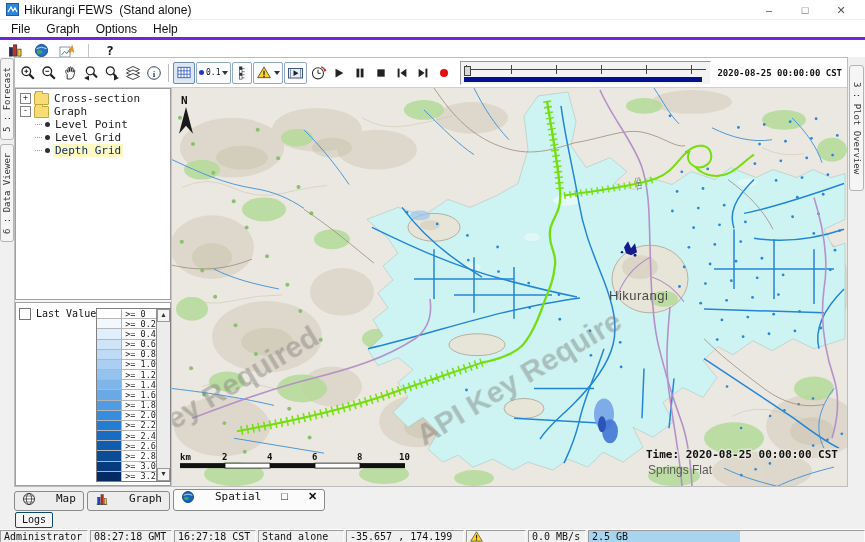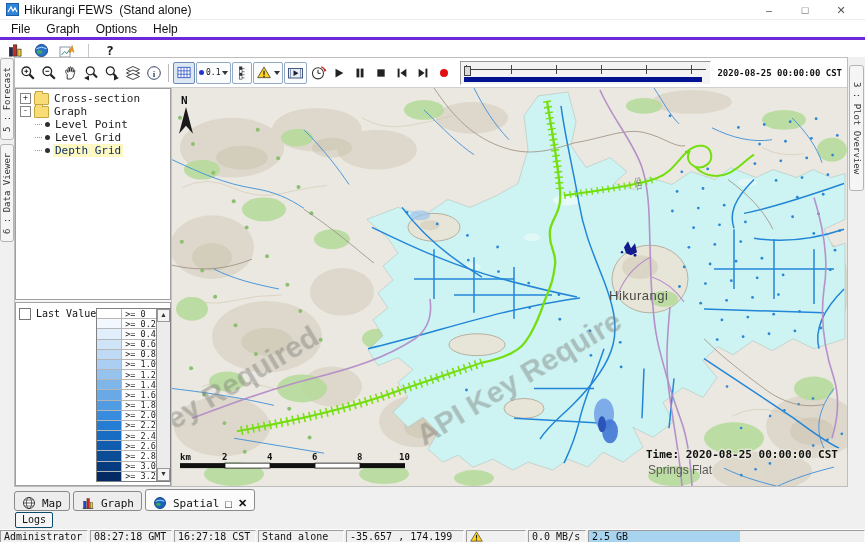--- a/index.html
+++ b/index.html
@@ -61,21 +61,21 @@
   .lrow{flex:1;display:flex;border-bottom:1px solid #b6b6b6;min-height:0}
   .lrow:last-child{border-bottom:none}
   .lsw{width:24px;flex:0 0 auto;border-right:1px solid #b6b6b6}
   .llab{flex:1;font:8.5px "DejaVu Sans Mono",monospace;padding-left:3px;color:#222;display:flex;align-items:center;white-space:nowrap;overflow:hidden}
   #lscroll{width:13px;flex:0 0 auto;border-left:1px solid #909090;background:#ececec;display:flex;flex-direction:column;justify-content:space-between;align-items:center}
   .sarrow{width:11px;height:11px;border:1px solid #999;background:#f4f4f4;font:7px/10px "Liberation Sans",sans-serif;text-align:center;color:#333}
   #mapwrap{flex:1;position:relative;min-width:0;background:#eae8e0}
   #map{position:absolute;inset:0;width:100%;height:100%}
   
   #tabsrow{position:absolute;top:487px;left:0;width:865px;height:24px;background:#f0f0f0;display:flex;align-items:flex-end;gap:3px;padding-left:14px;box-sizing:border-box}
-  .btab{display:flex;align-items:flex-end;gap:6px;height:18px;padding:0 7px;border:1px solid #8a8a8a;border-radius:3px;background:#ededed;font:11px "DejaVu Sans Mono",monospace;color:#111}
+  .btab{display:flex;align-items:flex-start;gap:20px;height:18px;padding:0 7px;border:1px solid #8a8a8a;border-radius:3px;background:#ededed;font:11px "DejaVu Sans Mono",monospace;color:#111}
   .btab.active{background:#fbfbfb;height:20px}
   .pctl{font:11px "Liberation Sans",sans-serif;color:#111;font-weight:bold}
   #logsrow{position:absolute;top:511px;left:0;width:865px;height:18px;background:#f0f0f0;display:flex;align-items:center;padding-left:15px;box-sizing:border-box}
   #logsbtn{height:14px;padding:0 6px;border:1px solid #0c4a6e;border-radius:2px;background:#f6f6f6;font:10px/13px "DejaVu Sans Mono",monospace}
   #statusbar{position:absolute;top:529px;left:0;width:865px;height:13px;display:flex;background:#f0f0f0;border-top:1px solid #fff}
   .seg{border:1px solid;border-color:#9b9b9b #fafafa #fafafa #9b9b9b;margin-right:2px;font:10px "DejaVu Sans Mono",monospace;display:flex;align-items:center;padding:0 3px;white-space:nowrap;overflow:hidden;color:#111;box-sizing:border-box;flex:0 0 auto;position:relative}
   #seg-mem{flex:1 1 auto;margin-right:0}
   #memfill{position:absolute;left:0;top:0;bottom:0;width:55%;background:#a8d4f0}
   #seg-mem span{position:relative}
 </style>

